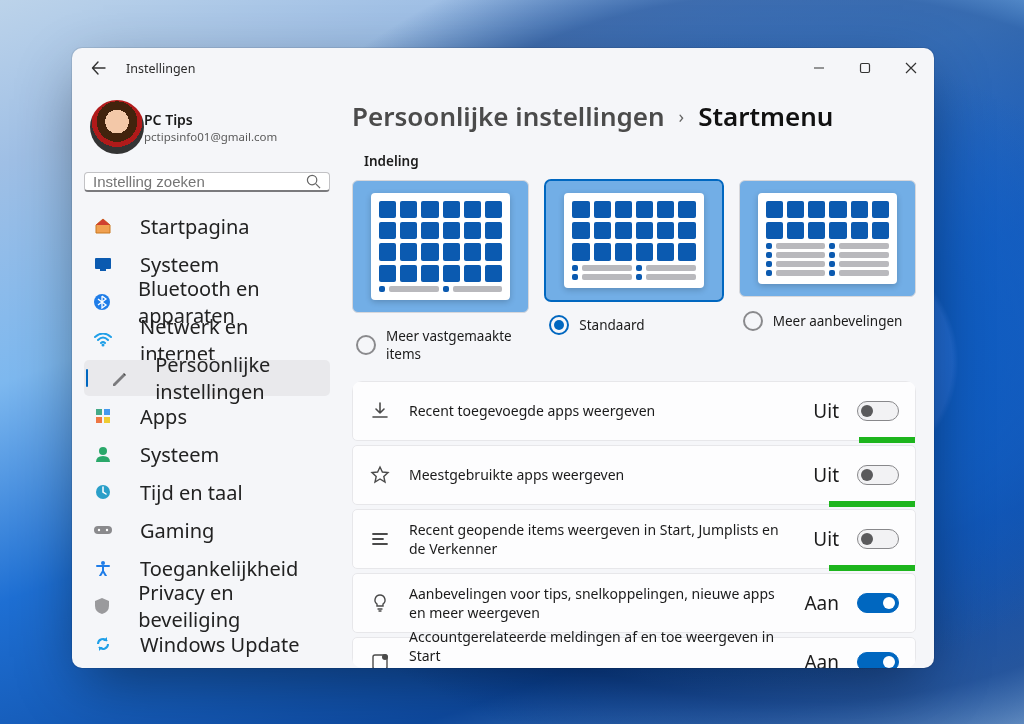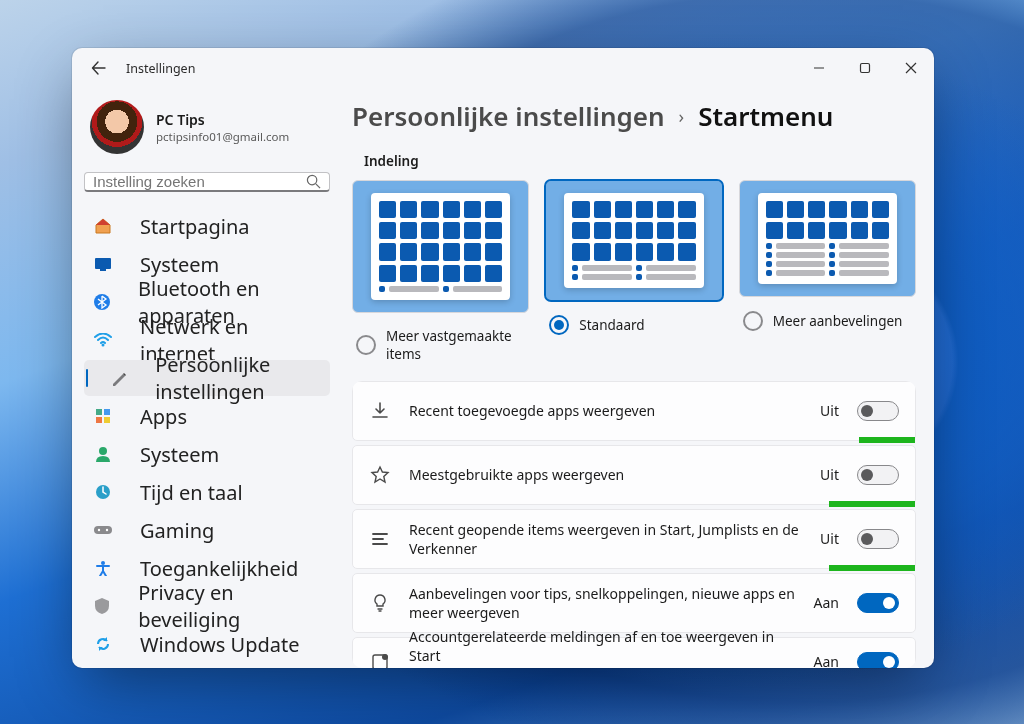--- a/index.html
+++ b/index.html
@@ -26,21 +26,21 @@
   }
   .titlebar {
     height: 40px; display: flex; align-items: center; padding-left: 14px;
   }
   .back-btn { width: 26px; height: 26px; border-radius: 4px; display:flex; align-items:center; justify-content:center; color:#333; }
   .app-title { font-size: 12.5px; color:#2b2b2b; margin-left: 14px; }
   .winctrls { margin-left: auto; display:flex; }
   .winctrls div { width: 46px; height: 40px; display:flex; align-items:center; justify-content:center; color:#333; }
   .content { flex:1; display:flex; overflow:hidden; }
   .sidebar { width: 270px; flex:none; padding: 0 12px 12px 12px; display:flex; flex-direction:column; }
-  .profile { display:flex; align-items:center; gap:12px; padding: 12px 6px 18px 6px; }
+  .profile { display:flex; align-items:center; padding: 12px 6px 18px 6px; }
   .avatar { width:54px; height:54px; border-radius:50%; background:#333 center/cover;
     background: radial-gradient(circle at 50% 40%, #f3c8a8 0 28%, #42230d 28% 48%, #b01a1a 48% 60%, #333 60% 100%);
   }
   .profile-name { font-size:14px; font-weight:600; color:#1b1b1b; }
   .profile-mail { font-size:11.5px; color:#5a5a5a; }
   .search {
     height: 32px; border:1px solid #c2c2c5; background:#fff; border-radius:4px;
     display:flex; align-items:center; padding:0 8px; margin-bottom: 16px;
     border-bottom: 2px solid #7a7a7d;
   }
@@ -81,21 +81,21 @@
   .settings-list { margin-top:18px; display:flex; flex-direction:column; gap:4px; overflow:hidden;border-radius:10px; }
   .setting-row {
     background:#fdfdfe; border:1px solid #e7e7ea; border-radius:5px;
     min-height:60px; padding: 8px 16px; display:flex; align-items:center; gap:18px;
     position:relative;
   }
   .setting-row .row-icon { width:22px; height:22px; color:#4a4a4a; display:flex; align-items:center; justify-content:center; flex:none; }
   .setting-row .row-title { font-size:14px; color:#1b1b1b; }
   .setting-row .row-desc { font-size:11.5px; color:#6a6a6a; margin-top:2px; }
   .setting-row .row-text { flex:1; min-width:0; }
-  .state-label { font-size:14px; color:#1b1b1b; }
+  .state-label { font-size:19px; color:#1b1b1b; }
   .toggle { width:42px; height:20px; border-radius:10px; position:relative; flex:none; }
   .toggle.off { background:#f2f2f4; border:1px solid #88888b; }
   .toggle.off::after { content:""; position:absolute; left:3px; top:3px; width:12px; height:12px; background:#5a5a5c; border-radius:50%; }
   .toggle.on { background:#0067c0; border:1px solid #0067c0; }
   .toggle.on::after { content:""; position:absolute; right:3px; top:3px; width:12px; height:12px; background:#fff; border-radius:50%; }
   .hl { position:absolute; height:6px; right:0; bottom:-3px; background:#1db51d; }
   svg { display:block; }
 </style>
 </head>
 <body>

